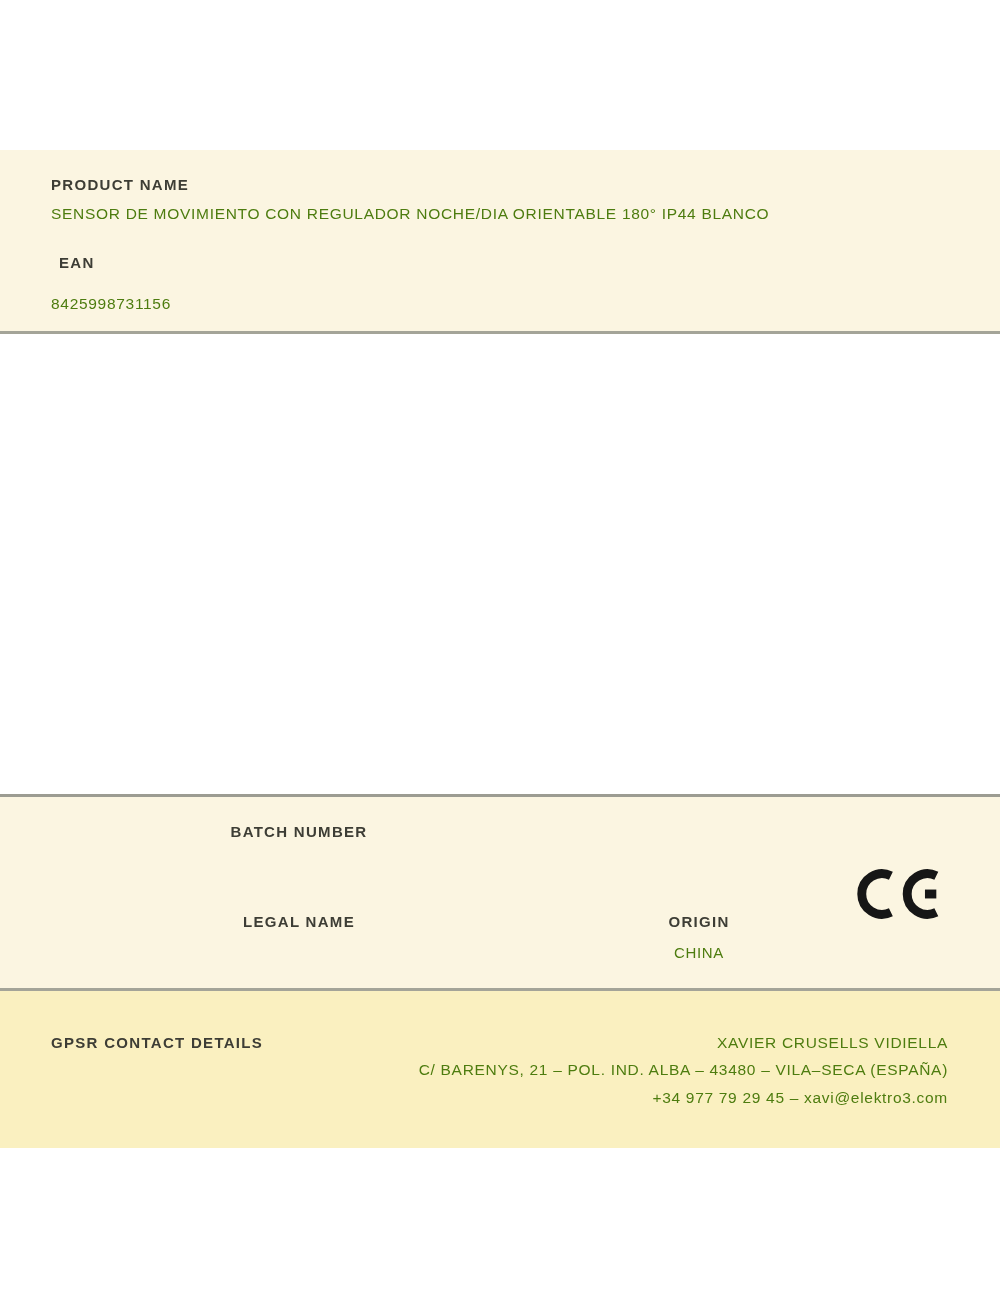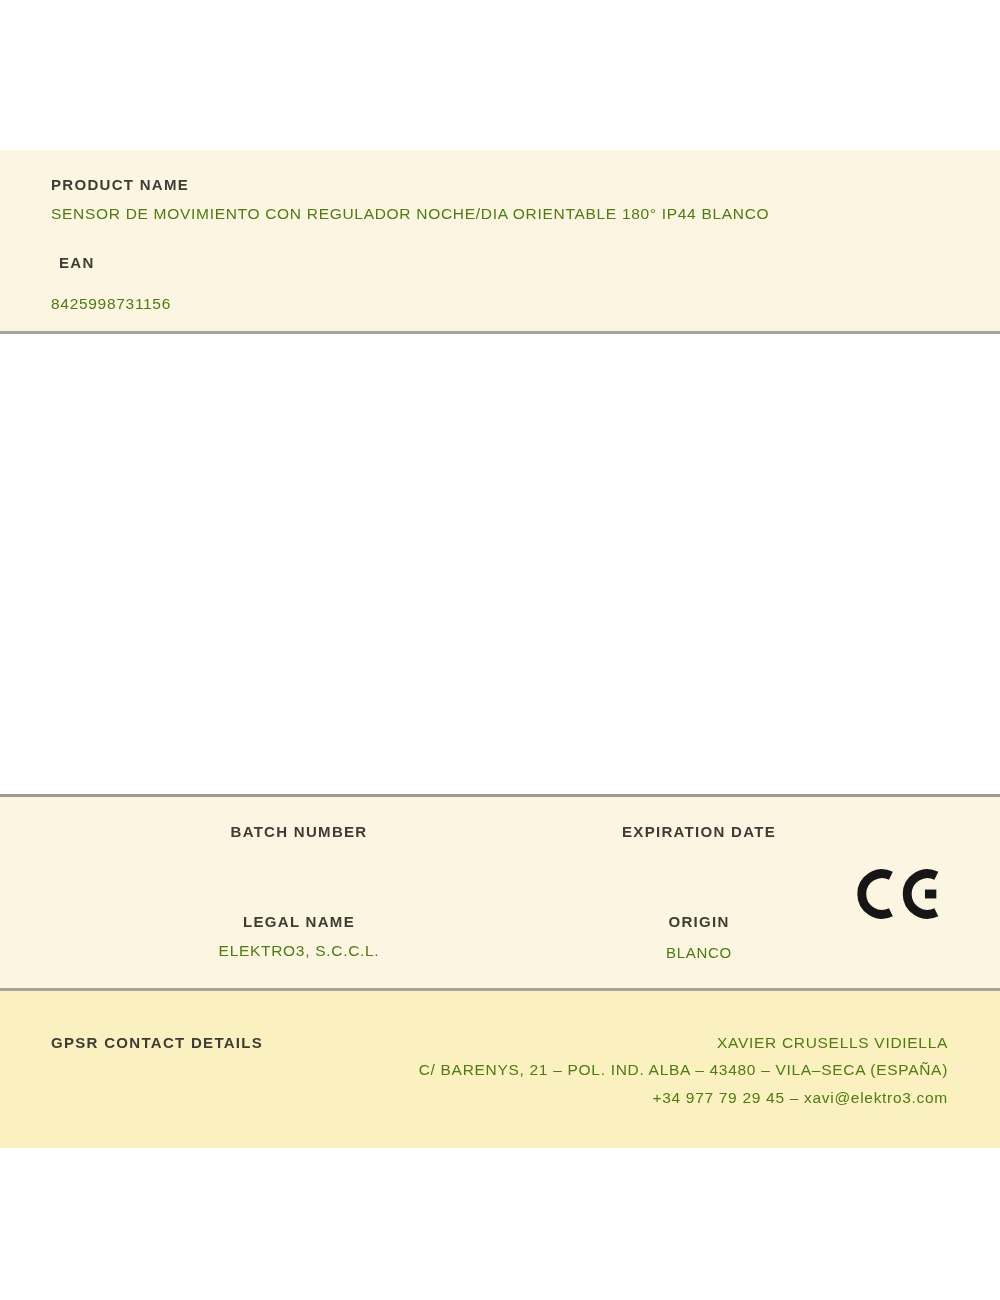--- a/index.html
+++ b/index.html
@@ -106,26 +106,24 @@
     <div class="lbl pn-label">PRODUCT NAME</div>
     <div class="val pn-value">SENSOR DE MOVIMIENTO CON REGULADOR NOCHE/DIA ORIENTABLE 180° IP44 BLANCO</div>
     <div class="lbl ean-label">EAN</div>
     <div class="val ean-value">8425998731156</div>
   </section>
 
   <section class="sec sec-batch">
     <div class="col col-left">
       <div class="lbl legal-label">LEGAL NAME</div>
       <div class="lbl batch-label">BATCH NUMBER</div>
-      <div class="val legal-value">ELEKTRO3, S.C.C.L.</div>
     </div>
     <div class="col col-right">
-      <div class="lbl exp-label">EXPIRATION DATE</div>
       <div class="lbl origin-label">ORIGIN</div>
-      <div class="val origin-value">BLANCO</div>
+      <div class="val origin-value">CHINA</div>
     </div>
     <div class="ce-mark" aria-label="CE">
       <svg viewBox="0 0 106 62" xmlns="http://www.w3.org/2000/svg" aria-hidden="true">
         <path d="M 43 8.5 A 25 25 0 1 0 43 53.5" fill="none" stroke="#161616" stroke-width="11"></path>
         <path d="M 99 8.5 A 25 25 0 1 0 99 53.5" fill="none" stroke="#161616" stroke-width="11"></path>
         <line x1="85" y1="31" x2="99" y2="31" stroke="#161616" stroke-width="11"></line>
       </svg>
     </div>
   </section>
 

